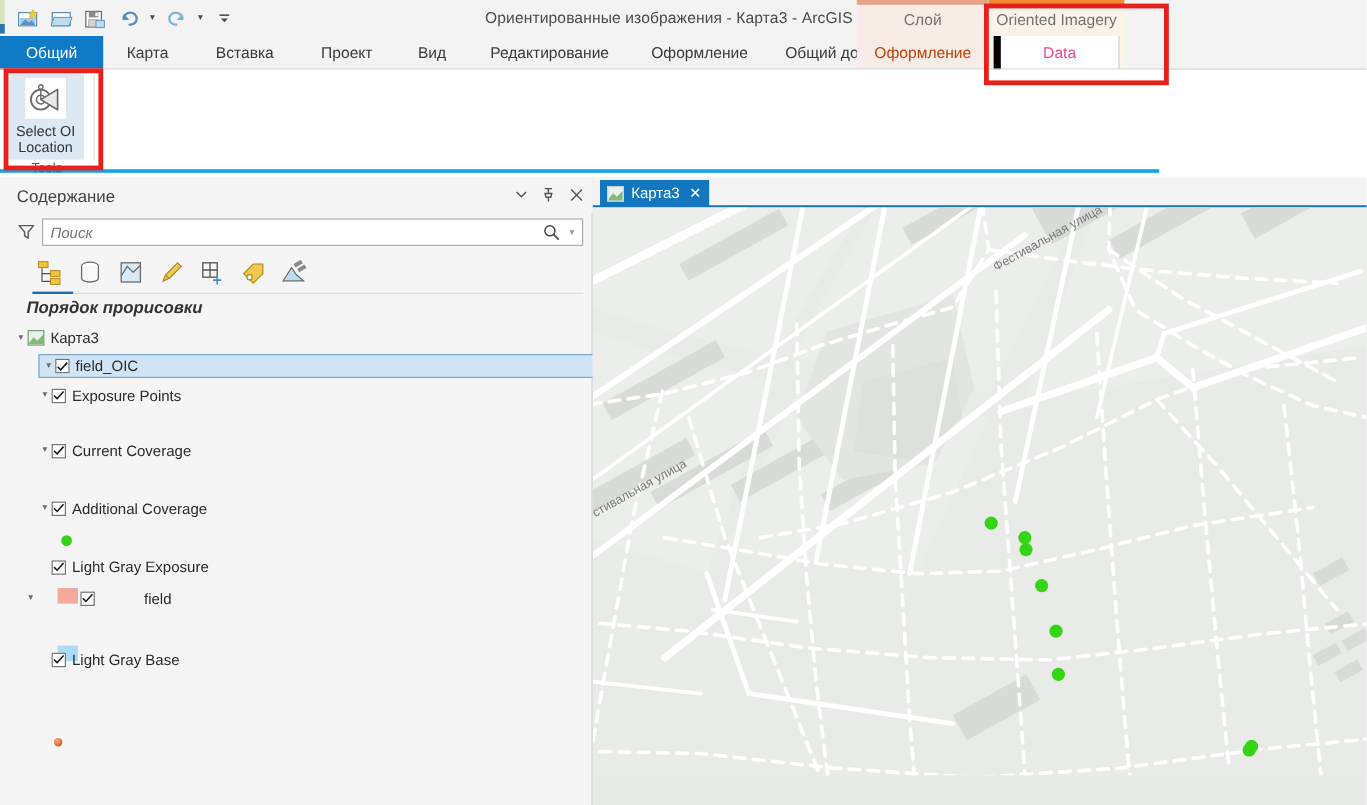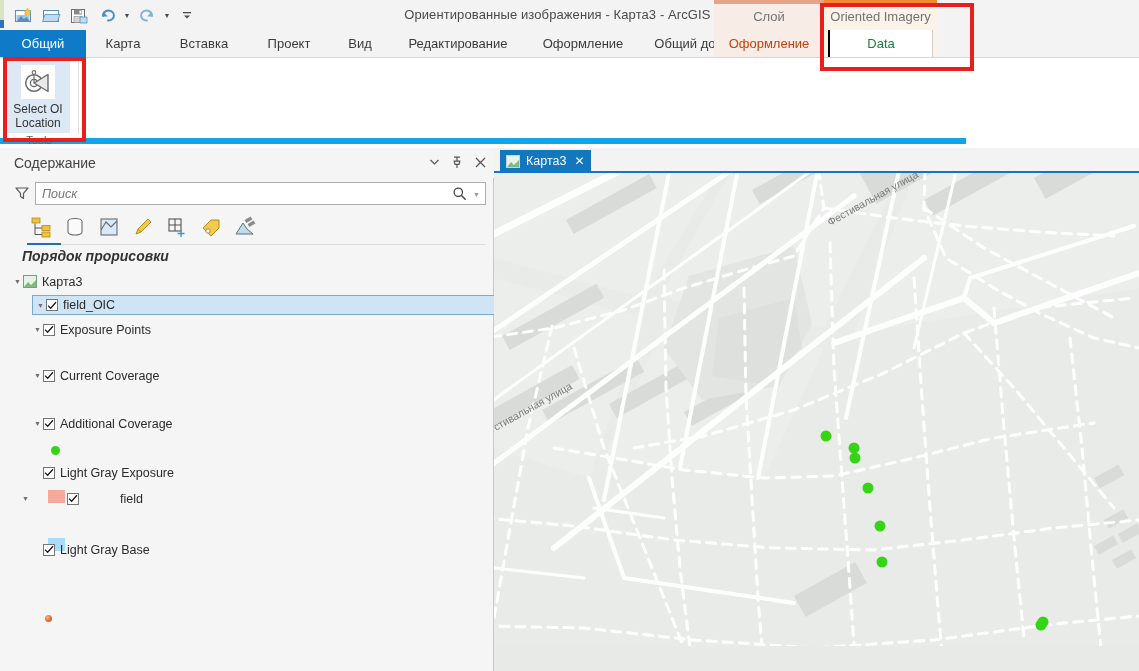--- a/index.html
+++ b/index.html
@@ -63,28 +63,28 @@
   .ctx-bar { position: absolute; top: 0; height: 4px; }
   .ctx-title {
     position: absolute; top: 4px; height: 26px; line-height: 26px;
     text-align: center; font-size: 13px; color: #737373; white-space: nowrap;
   }
   .ctx-sub {
     position: absolute; top: 30px; height: 28px; line-height: 28px;
     text-align: center; font-size: 13px; white-space: nowrap; cursor: default;
   }
   .ctx-sub.active {
-    background: #ffffff; color: #15803d;
-    border-left: 2px solid #000000; border-right: 1px solid #d0d0d0;
+    background: #ffffff; color: #ec4899;
+    border-left: 6px solid #000000; border-right: 1px solid #d0d0d0;
   }
 
   
   .ribbon-body {
     position: absolute; left: 0; top: 58px; width: 966px; height: 86px;
-    background: #ffffff; border-bottom: 6px solid #0ea5e9;
+    background: #ffffff; border-bottom: 3px solid #0ea5e9;
   }
   .oi-btn {
     position: absolute; left: 6px; top: 3px; width: 64px; height: 72px;
     background: #dce9f5;
     display: flex; flex-direction: column; align-items: center;
     cursor: default;
   }
   .oi-icon-box {
     width: 34px; height: 34px; margin-top: 4px;
     background: #ffffff; display: flex; align-items: center; justify-content: center;

